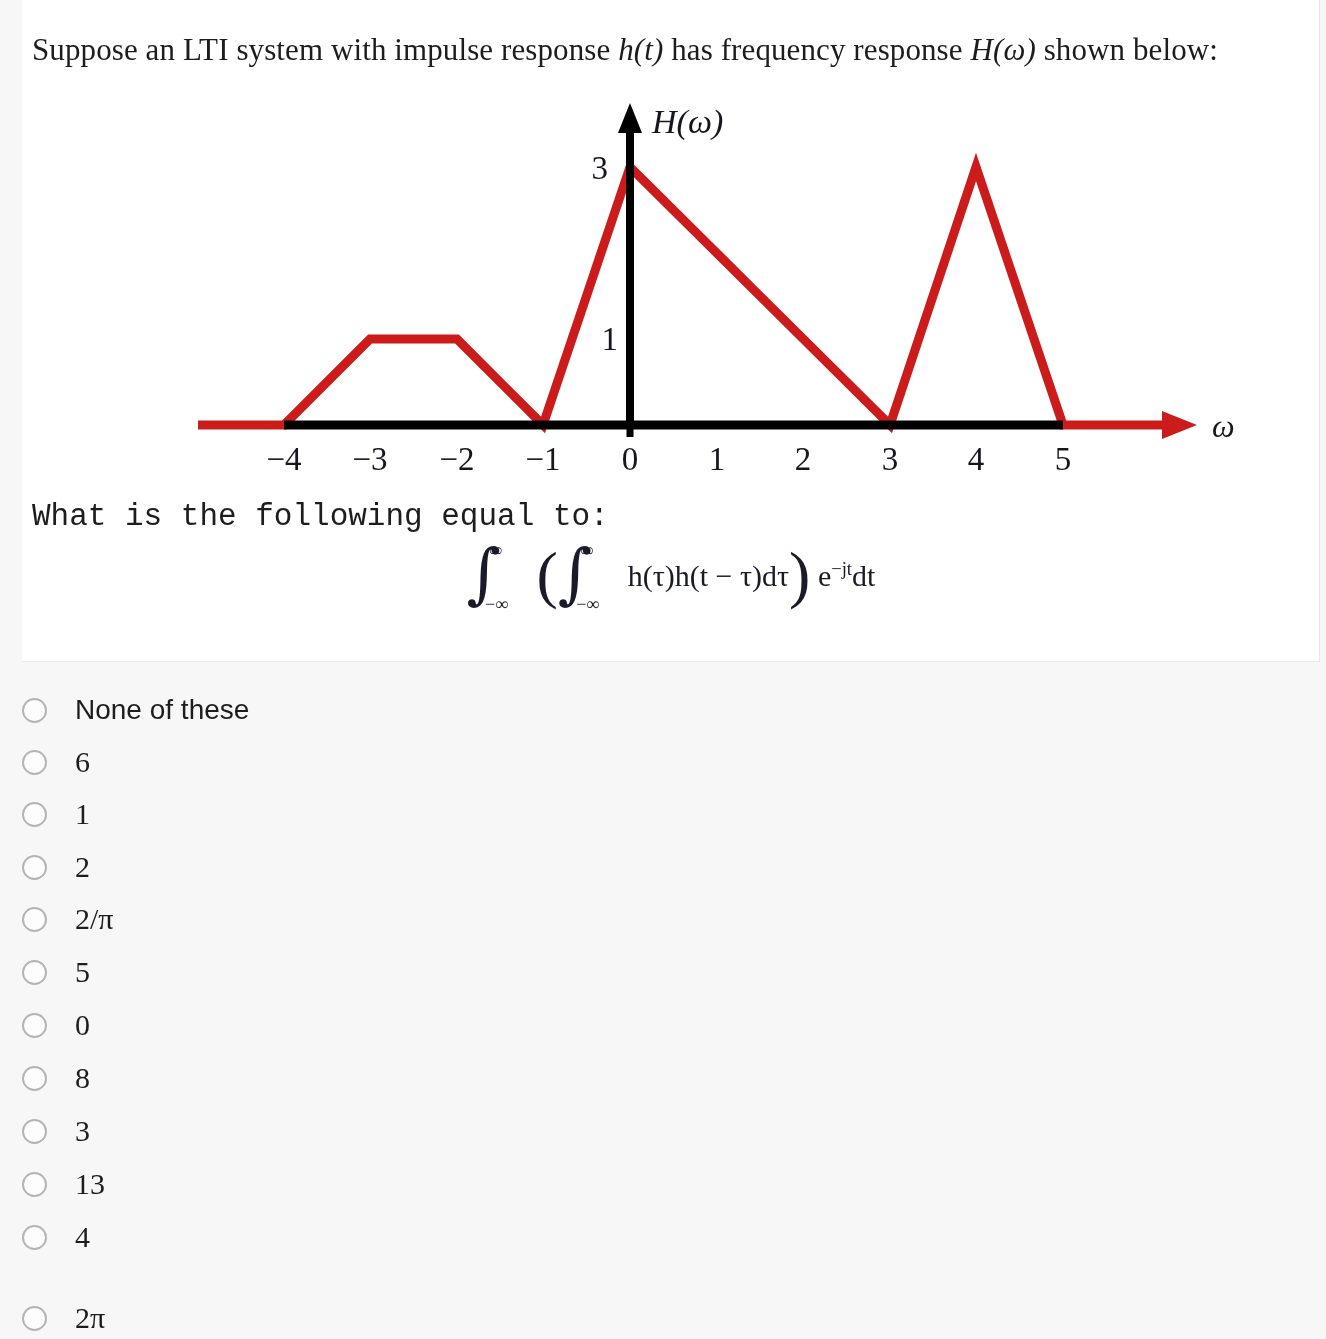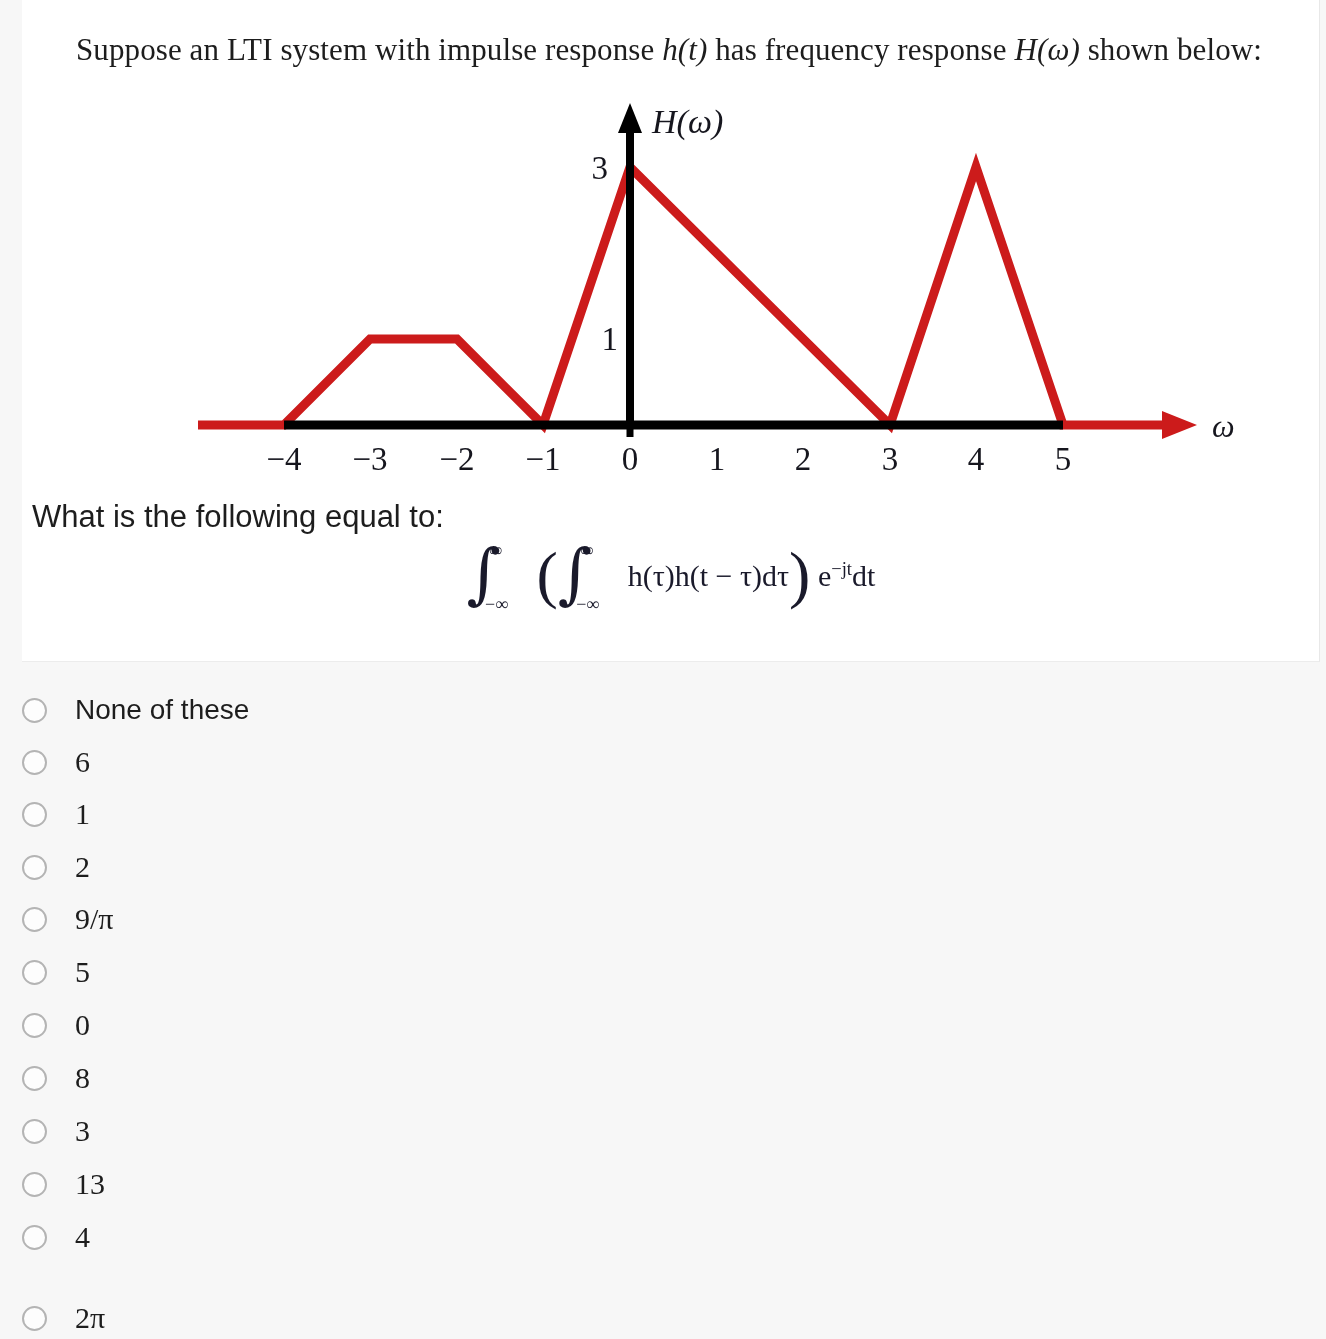--- a/index.html
+++ b/index.html
@@ -29,30 +29,29 @@
   }
 
   .prompt-line {
     position: absolute;
     left: 10px;
     top: 32px;
     font-size: 31px;
     font-family: "Liberation Serif", serif;
     letter-spacing: 0.1px;
     white-space: nowrap;
-    margin-left: 44px;
   }
   .prompt-line .it { font-style: italic; }
 
   .second-prompt {
     position: absolute;
     left: 10px;
     top: 499px;
     font-size: 31px;
-    font-family: Liberation Sans, sans-serif;
+    font-family: Liberation Mono, monospace;
     white-space: nowrap;
   }
 
   
   .figure {
     position: absolute;
     left: 0px;
     top: 85px;
     width: 1298px;
     height: 395px;
@@ -229,21 +228,21 @@
     <span class="opt-label serif">1</span>
   </div>
 
   <div class="option-row" style="top:177px">
     <span class="radio"></span>
     <span class="opt-label serif">2</span>
   </div>
 
   <div class="option-row" style="top:229px">
     <span class="radio"></span>
-    <span class="opt-label serif">9/π</span>
+    <span class="opt-label serif">2/π</span>
   </div>
 
   <div class="option-row" style="top:282px">
     <span class="radio"></span>
     <span class="opt-label serif">5</span>
   </div>
 
   <div class="option-row" style="top:335px">
     <span class="radio"></span>
     <span class="opt-label serif">0</span>

